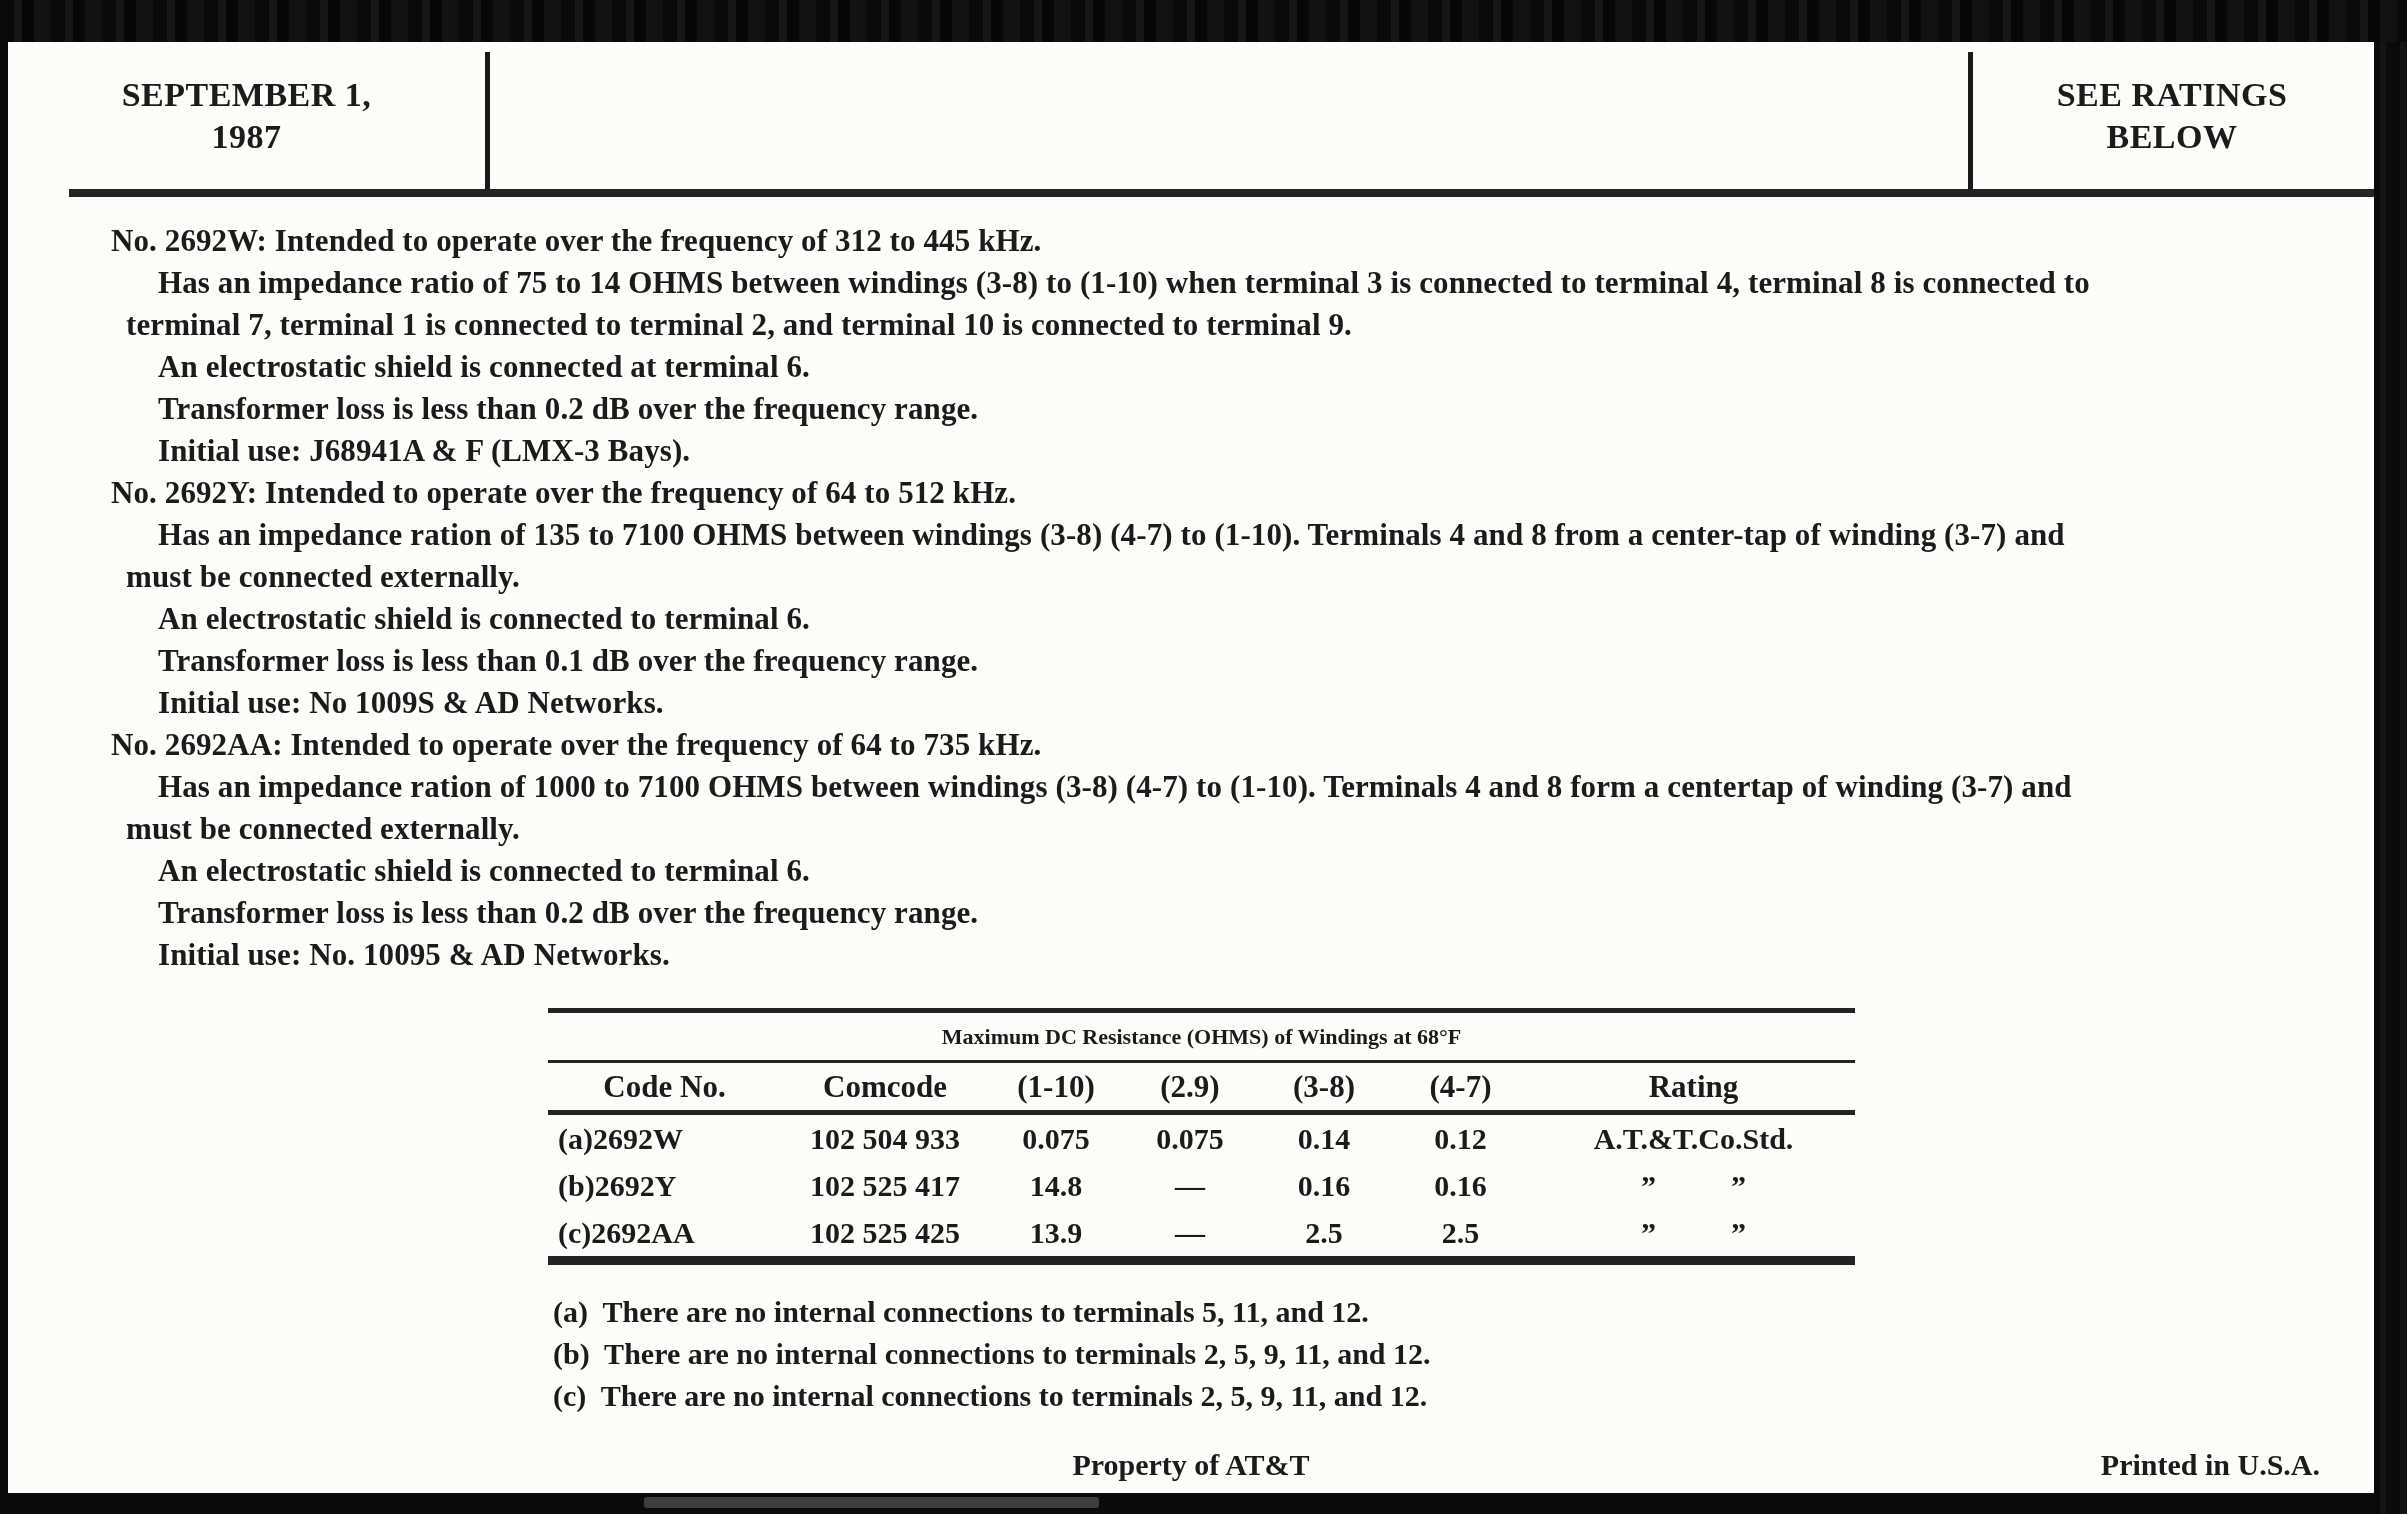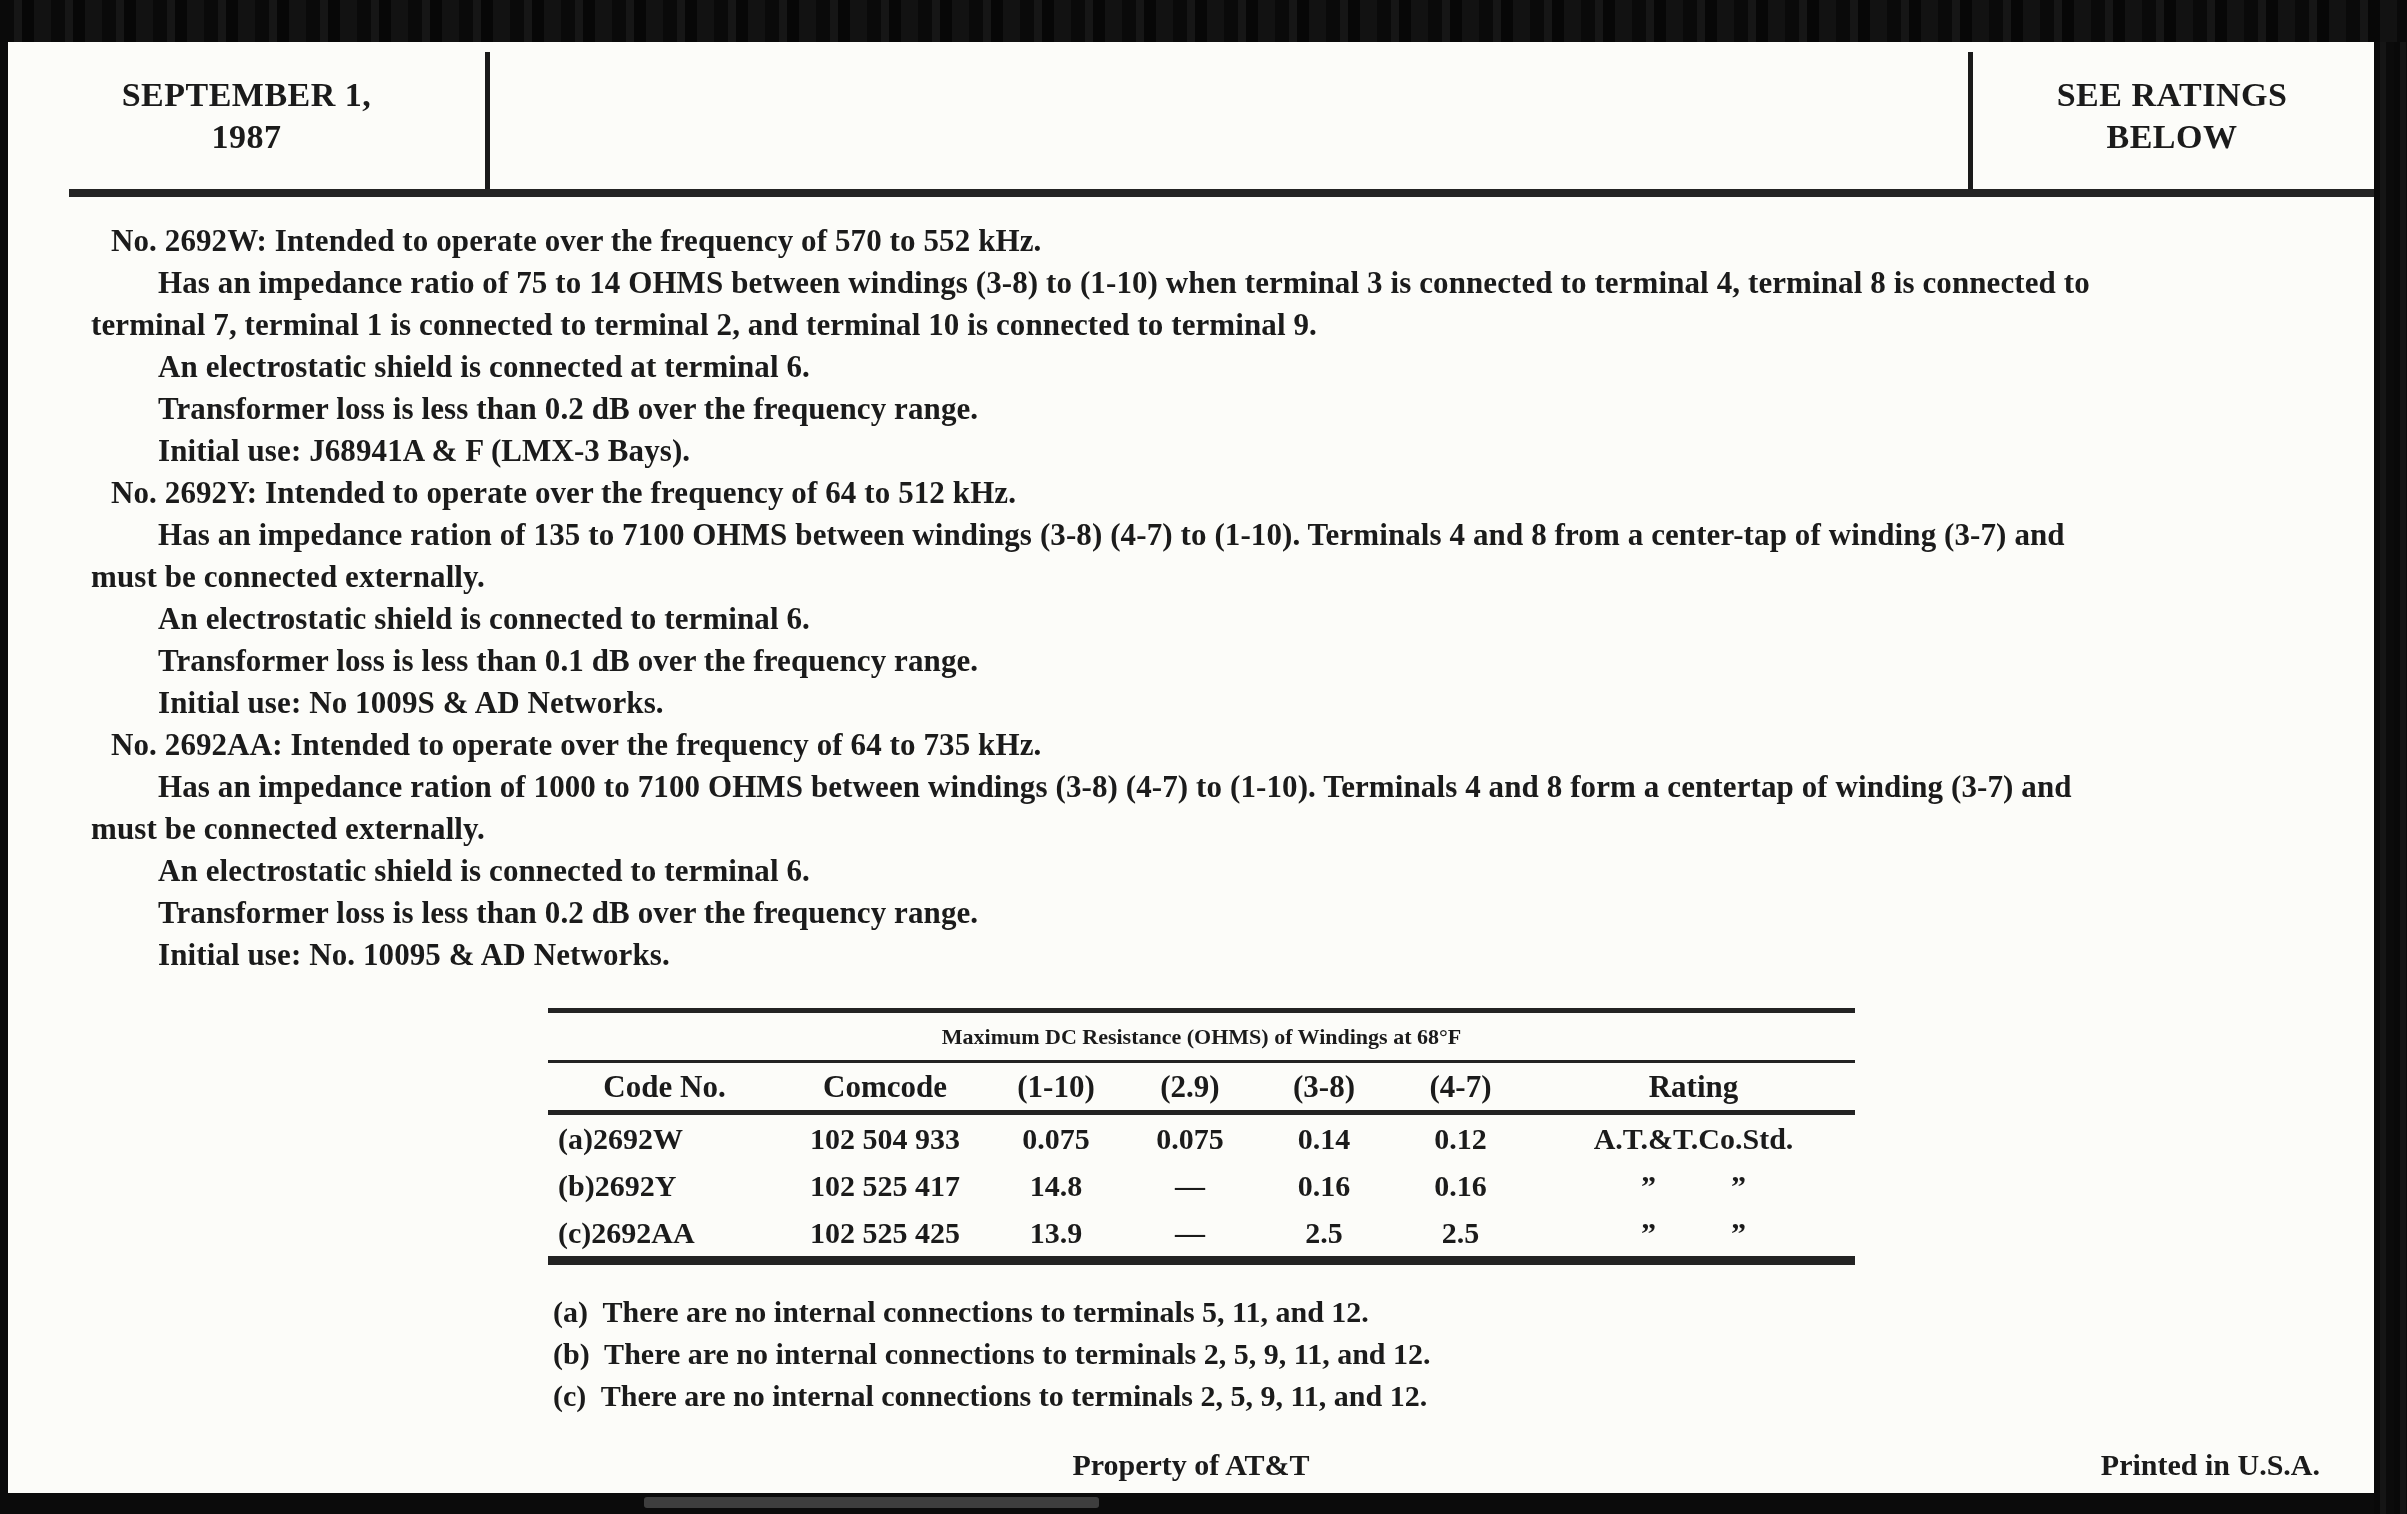--- a/index.html
+++ b/index.html
@@ -39,21 +39,21 @@
   .hdr-div { position:absolute; top:10px; width:5px; height:137px; background:#1a1a1a; }
   .hdr-div-a { left:477px; }
   .hdr-div-b { left:1960px; }
   .hdr-rule { position:absolute; top:147px; left:61px; width:2305px; height:8px; background:#242424; }
 
   
   .bodytext { position:absolute; left:0; top:178px; width:2366px; }
   .line { font-size:31px; line-height:42px; white-space:pre; letter-spacing:0.1px; }
   .ind0 { padding-left:103px; }
   .ind1 { padding-left:150px; }
-  .ind2 { padding-left:83px; }
+  .ind2 { padding-left:118px; }
 
   
   .tbl { position:absolute; left:540px; top:966px; width:1307px; }
   .rule { background:#232323; }
   .rule-top { height:5px; }
   .rule-mid { height:3px; }
   .rule-hdr { height:5px; }
   .rule-bot { height:9px; }
   .tbl-title { height:47px; display:flex; align-items:center; justify-content:center; font-size:22px;text-align:right; }
   .tbl-row { display:grid; grid-template-columns:233px 208px 134px 134px 134px 139px 327px; align-items:center; }
@@ -88,21 +88,21 @@
     <div class="hdr-cell hdr-ratings">
       <div>SEE RATINGS</div>
       <div>BELOW</div>
     </div>
     <div class="hdr-div hdr-div-a"></div>
     <div class="hdr-div hdr-div-b"></div>
     <div class="hdr-rule"></div>
   </div>
 
   <div class="bodytext">
-    <div class="line ind0">No. 2692W: Intended to operate over the frequency of 570 to 552 kHz.</div>
+    <div class="line ind0">No. 2692W: Intended to operate over the frequency of 312 to 445 kHz.</div>
     <div class="line ind1">Has an impedance ratio of 75 to 14 OHMS between windings (3-8) to (1-10) when terminal 3 is connected to terminal 4, terminal 8 is connected to</div>
     <div class="line ind2">terminal 7, terminal 1 is connected to terminal 2, and terminal 10 is connected to terminal 9.</div>
     <div class="line ind1">An electrostatic shield is connected at terminal 6.</div>
     <div class="line ind1">Transformer loss is less than 0.2 dB over the frequency range.</div>
     <div class="line ind1">Initial use: J68941A &amp; F (LMX-3 Bays).</div>
     <div class="line ind0">No. 2692Y: Intended to operate over the frequency of 64 to 512 kHz.</div>
     <div class="line ind1">Has an impedance ration of 135 to 7100 OHMS between windings (3-8) (4-7) to (1-10). Terminals 4 and 8 from a center-tap of winding (3-7) and</div>
     <div class="line ind2">must be connected externally.</div>
     <div class="line ind1">An electrostatic shield is connected to terminal 6.</div>
     <div class="line ind1">Transformer loss is less than 0.1 dB over the frequency range.</div>

